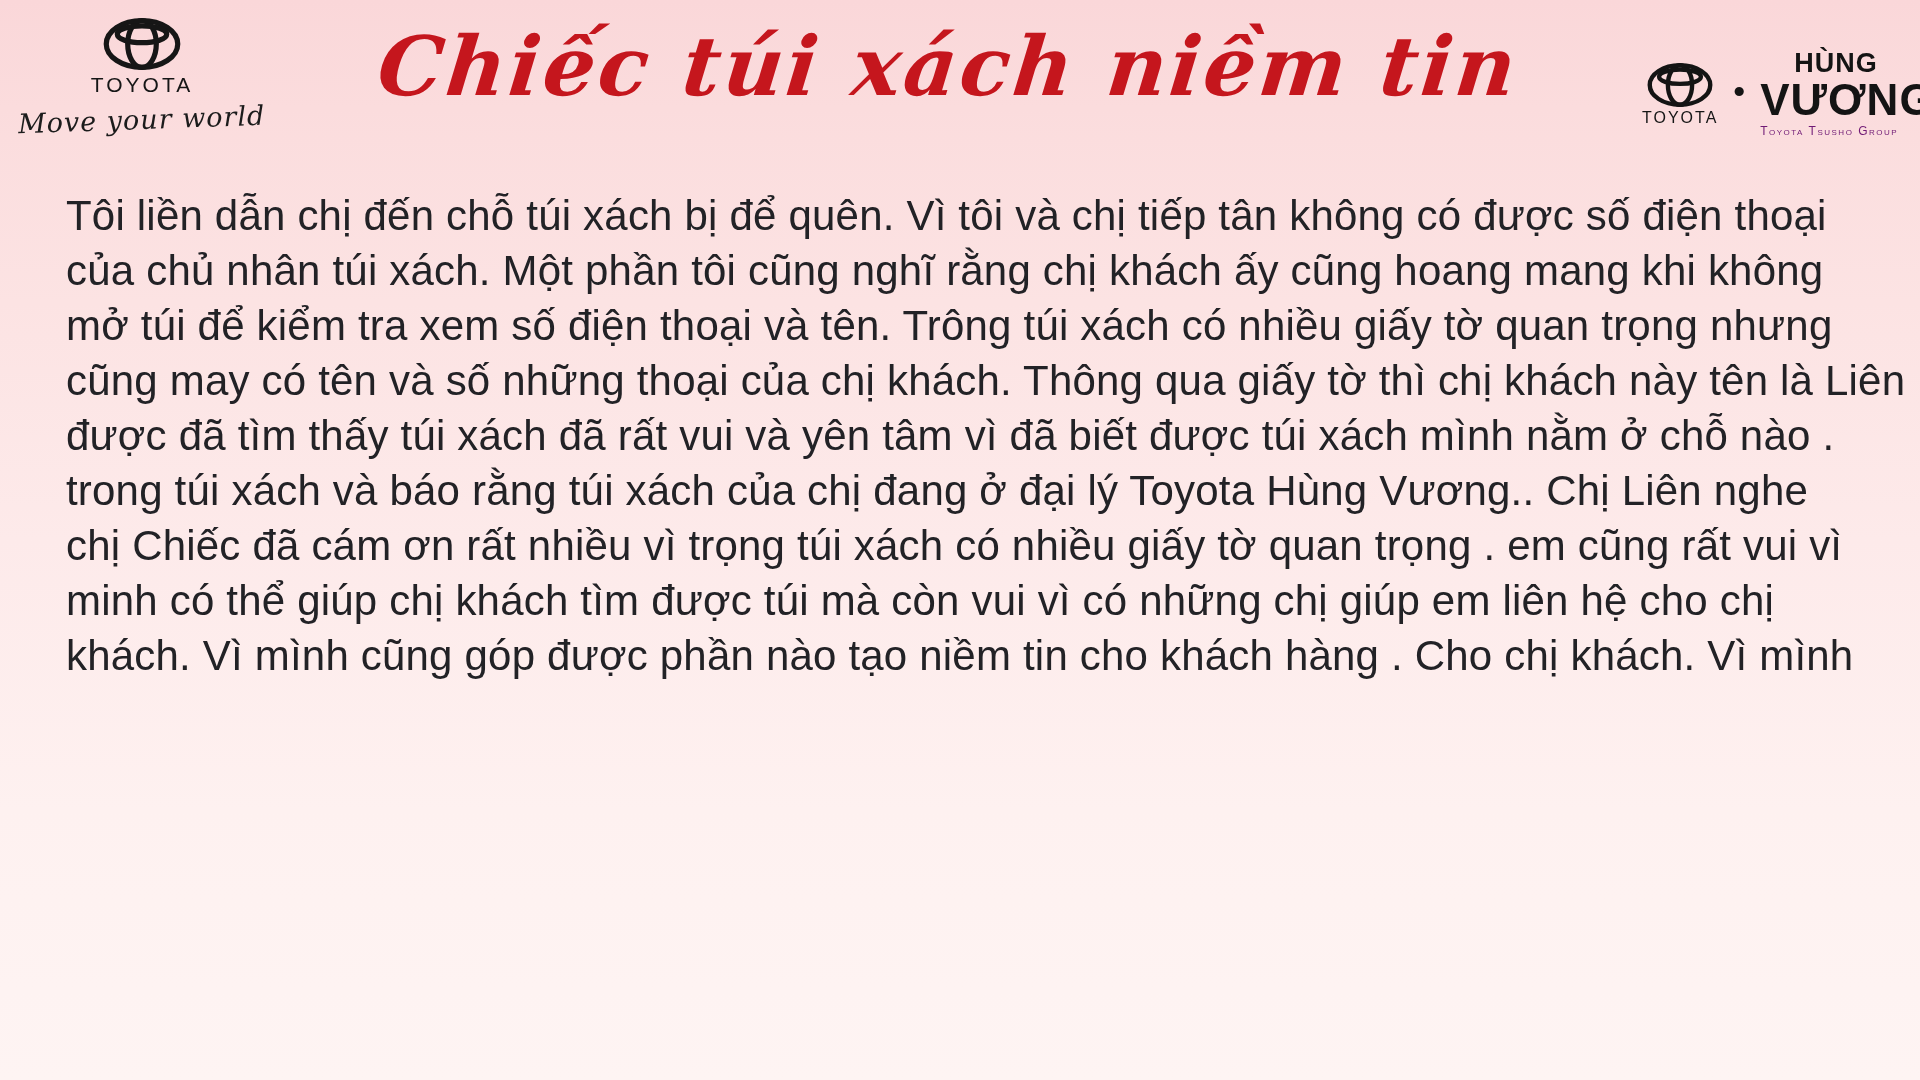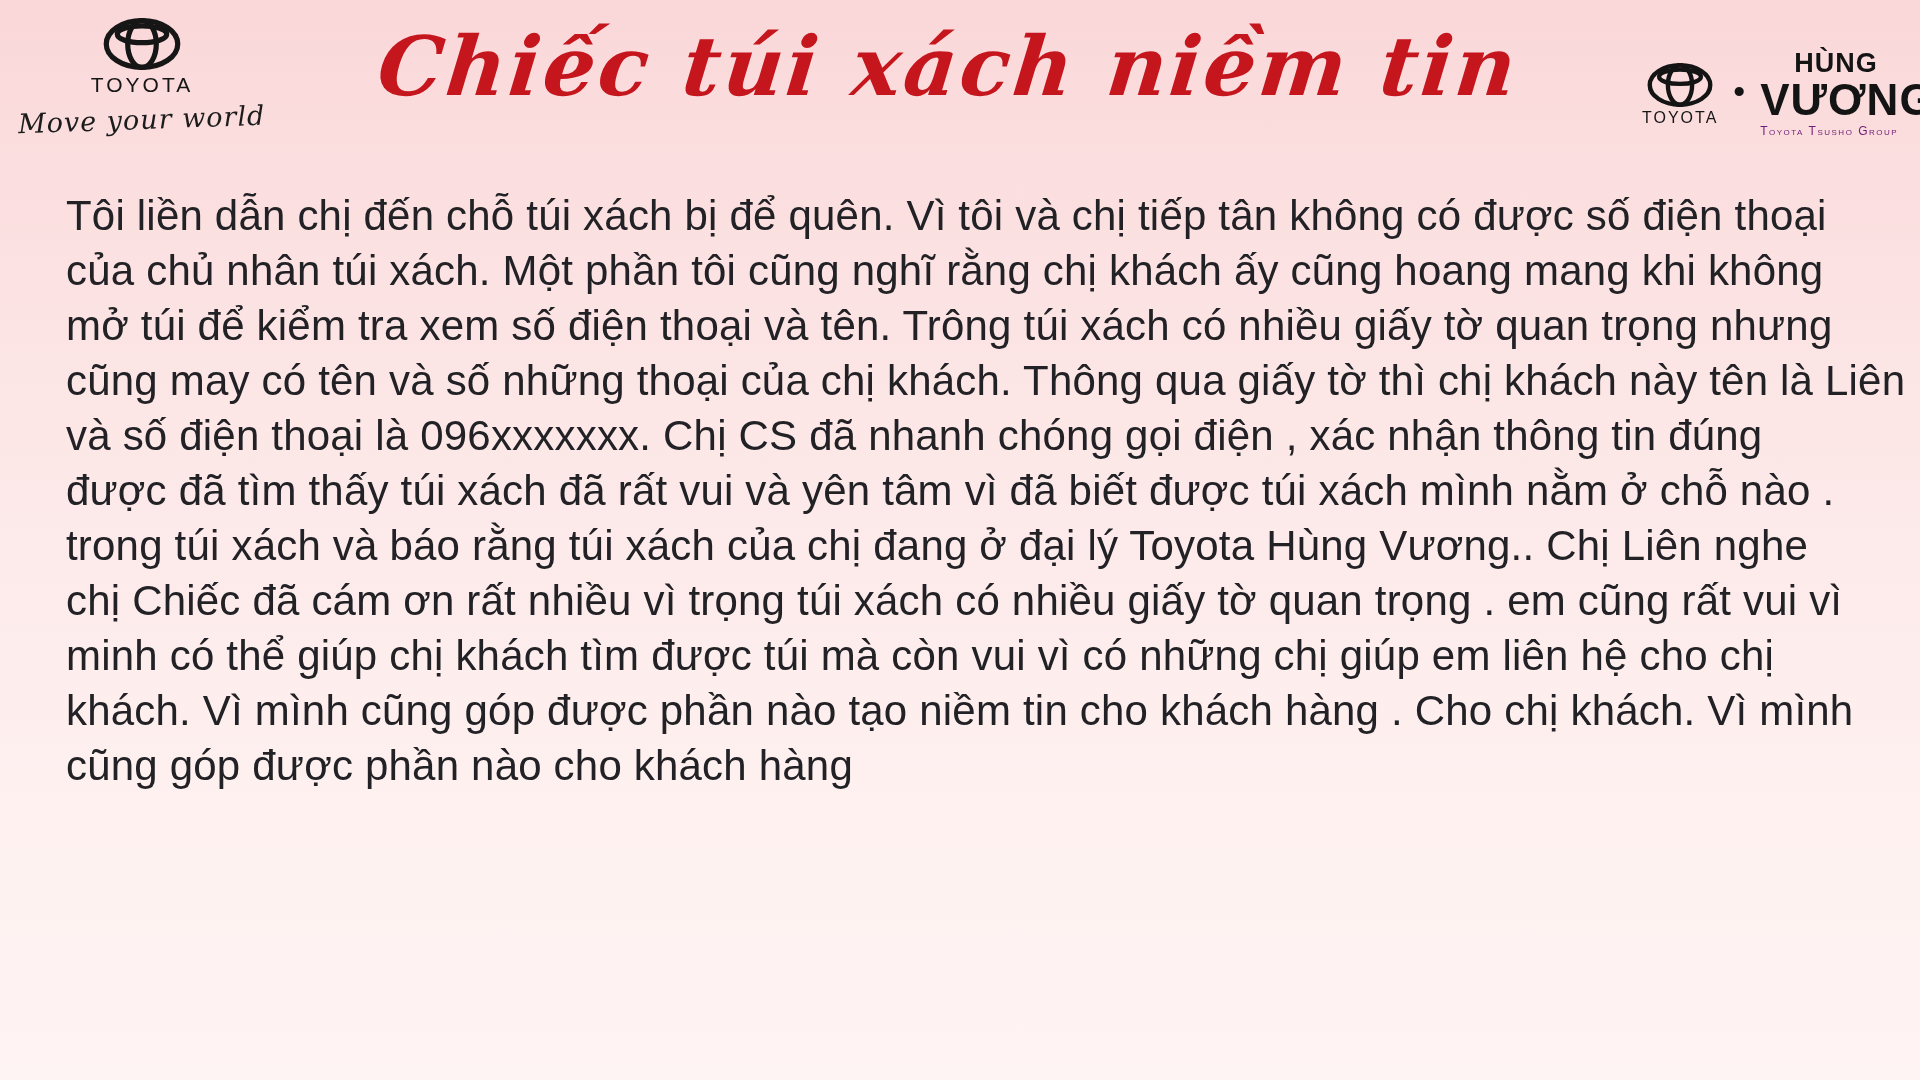--- a/index.html
+++ b/index.html
@@ -100,22 +100,20 @@
       </div>
       <div class="hv-group">Toyota Tsusho Group</div>
     </div>
   </div>
 
   <div class="paragraph">
       <div class="para-line">Tôi liền dẫn chị đến chỗ túi xách bị để quên. Vì tôi và chị tiếp tân không có được số điện thoại</div>
       <div class="para-line">của chủ nhân túi xách. Một phần tôi cũng nghĩ rằng chị khách ấy cũng hoang mang khi không</div>
       <div class="para-line">mở túi để kiểm tra xem số điện thoại và tên. Trông túi xách có nhiều giấy tờ quan trọng nhưng</div>
       <div class="para-line">cũng may có tên và số những thoại của chị khách. Thông qua giấy tờ thì chị khách này tên là Liên</div>
-      <div class="para-line">và số điện thoại là 096xxxxxxx. Chị CS đã nhanh chóng gọi điện , xác nhận thông tin đúng</div>
       <div class="para-line">được đã tìm thấy túi xách đã rất vui và yên tâm vì đã biết được túi xách mình nằm ở chỗ nào .</div>
       <div class="para-line">trong túi xách và báo rằng túi xách của chị đang ở đại lý Toyota Hùng Vương.. Chị Liên nghe</div>
       <div class="para-line">chị Chiếc đã cám ơn rất nhiều vì trọng túi xách có nhiều giấy tờ quan trọng . em cũng rất vui vì</div>
       <div class="para-line">minh có thể giúp chị khách tìm được túi mà còn vui vì có những chị giúp em liên hệ cho chị</div>
       <div class="para-line">khách. Vì mình cũng góp được phần nào tạo niềm tin cho khách hàng . Cho chị khách. Vì mình</div>
-      <div class="para-line">cũng góp được phần nào cho khách hàng</div>
     </div>
 
 </div>
 
 </body></html>

